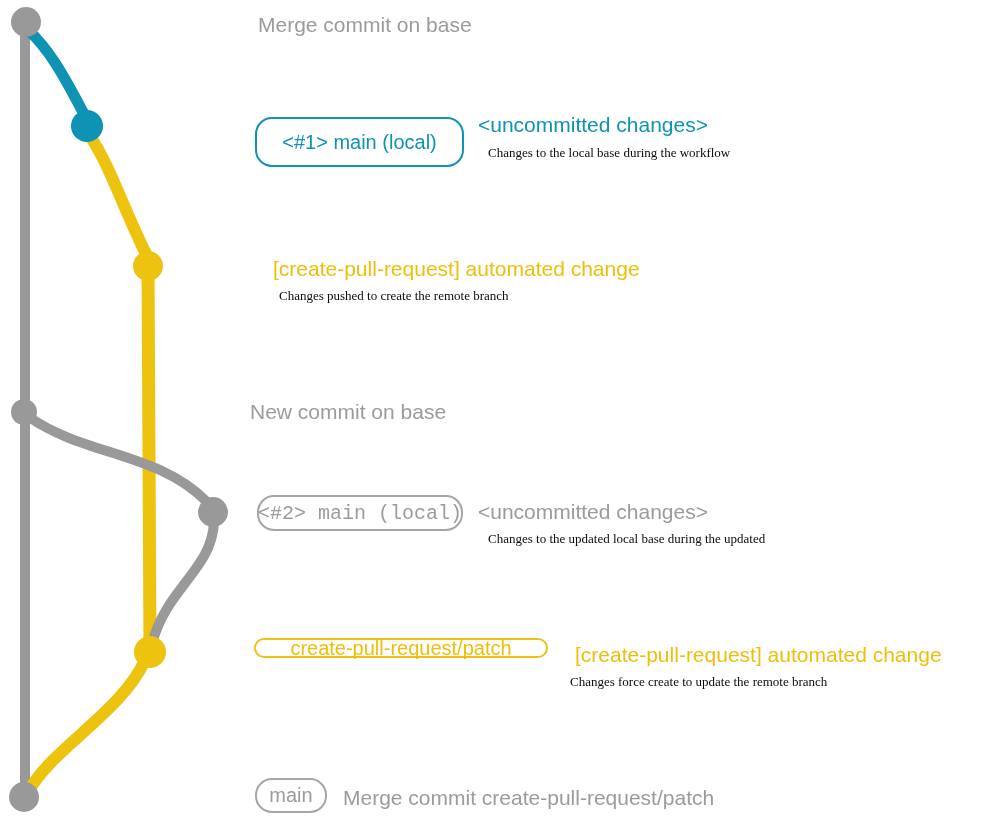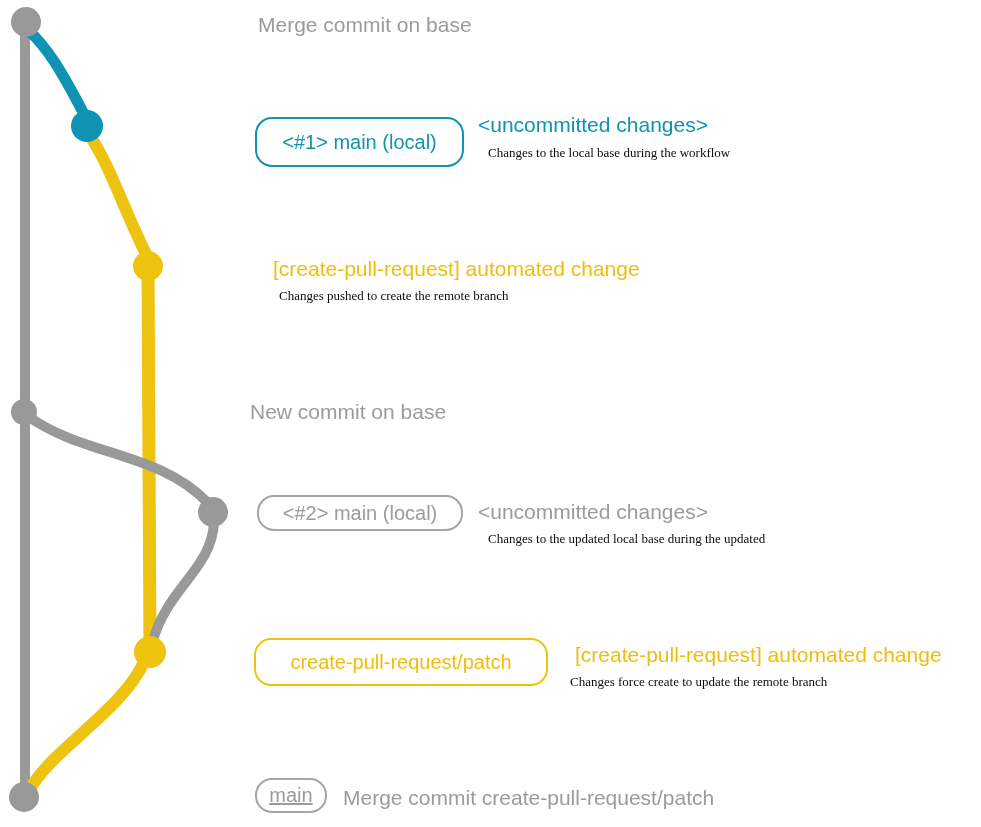--- a/index.html
+++ b/index.html
@@ -66,28 +66,28 @@
   <span>&lt;#1&gt; main (local)</span>
 </div>
 <div class="abs sans-label teal-text" style="left:478px;top:113px;">&lt;uncommitted changes&gt;</div>
 <div class="abs serif-note" style="left:488px;top:146px;">Changes to the local base during the workflow</div>
 
 <div class="abs sans-label yellow-text" style="left:258px;top:257px;">[create-pull-request] automated change</div>
 <div class="abs serif-note" style="left:270px;top:289px;margin-left:9px;">Changes pushed to create the remote branch</div>
 
 <div class="abs sans-label gray-text" style="left:250px;top:400px;">New commit on base</div>
 
-<div class="branch-box box-gray" style="left:257px;top:495px;width:206px;height:36px;">
+<div class="branch-box box-gray" style="left:257px;top:495px;width:206px;height:36px;font-family:Liberation Mono, monospace;">
   <span>&lt;#2&gt; main (local)</span>
 </div>
 <div class="abs sans-label gray-text" style="left:478px;top:500px;">&lt;uncommitted changes&gt;</div>
 <div class="abs serif-note" style="left:488px;top:532px;">Changes to the updated local base during the updated</div>
 
-<div class="branch-box box-yellow" style="left:254px;top:638px;width:294px;height:48px;">
+<div class="branch-box box-yellow" style="left:254px;top:638px;width:294px;height:20px;">
   <span>create-pull-request/patch</span>
 </div>
 <div class="abs sans-label yellow-text" style="left:560px;top:643px;">[create-pull-request] automated change</div>
 <div class="abs serif-note" style="left:570px;top:675px;">Changes force create to update the remote branch</div>
 
-<div class="branch-box box-gray" style="left:255px;top:778px;width:72px;height:35px;text-decoration:underline;">
+<div class="branch-box box-gray" style="left:255px;top:778px;width:72px;height:35px;">
   <span>main</span>
 </div>
 <div class="abs sans-label gray-text" style="left:343px;top:786px;">Merge commit create-pull-request/patch</div>
 
 </body></html>

